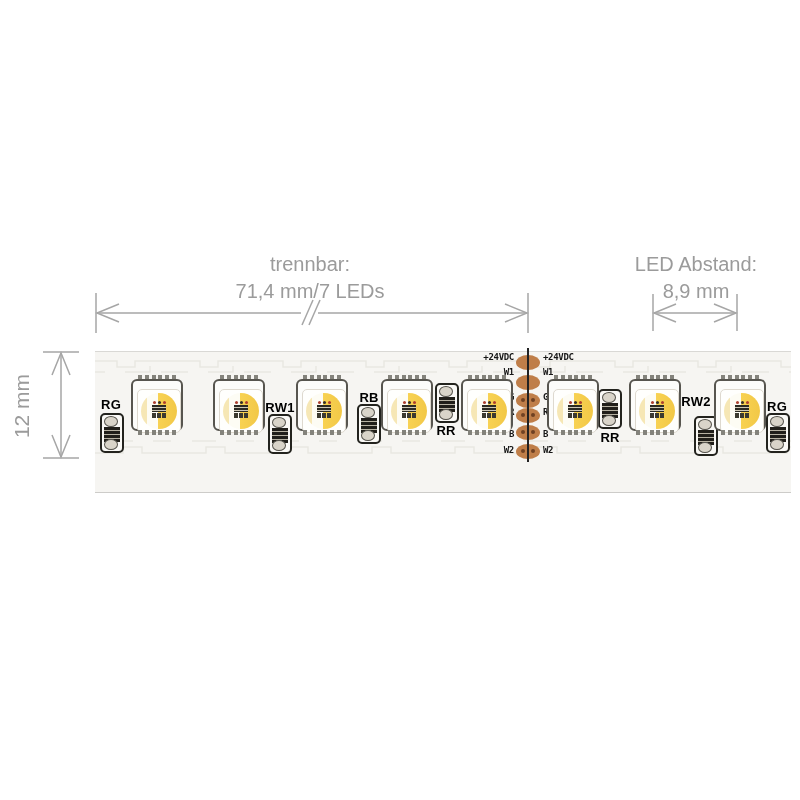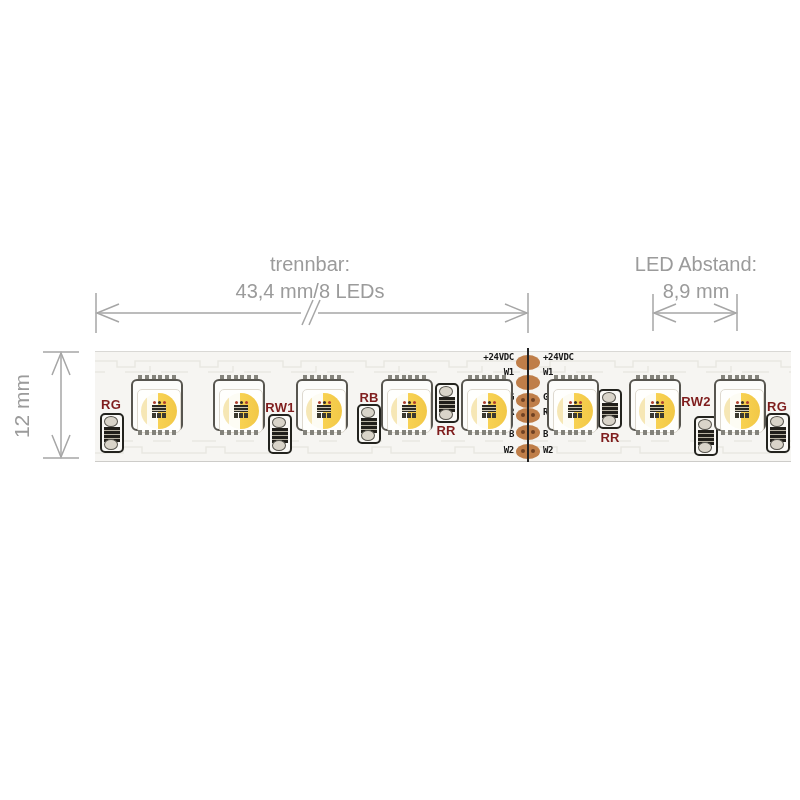--- a/index.html
+++ b/index.html
@@ -7,21 +7,21 @@
           font-family:"Liberation Sans",sans-serif;}
   
   .anno{position:absolute;color:#9b9b9b;font-size:20px;line-height:27px;text-align:center;margin-top:8px;}
   .anno-sep{left:160px;top:243px;width:300px;}
   .anno-gap{left:586px;top:243px;width:220px;}
   .vlabel{position:absolute;left:-23px;top:395px;width:90px;height:22px;color:#9b9b9b;
           font-size:21px;line-height:22px;text-align:center;transform:rotate(-90deg);}
   
   .dims{position:absolute;left:0;top:0;}
   
-  .strip{position:absolute;left:95px;top:351px;width:696px;height:111px;background:#f6f5f2;
+  .strip{position:absolute;left:95px;top:351px;width:696px;height:142px;background:#f6f5f2;
          border-top:1px solid #d9d8d5;border-bottom:1px solid #cdccc9;box-sizing:border-box;}
   .traces{position:absolute;left:0;top:0;}
   
   .padlbl{position:absolute;height:11px;font-family:"DejaVu Sans Mono",monospace;font-size:9px;
           line-height:11px;font-weight:700;color:#161616;letter-spacing:-0.3px;white-space:nowrap;}
   .padlbl.left{left:375px;width:44px;text-align:right;}
   .padlbl.right{left:448px;text-align:left;}
   
   .cutpad{position:absolute;left:421px;width:24px;height:15px;border-radius:50%;background:#bf7e49;}
   .cutpad i{position:absolute;top:5px;width:4px;height:4px;border-radius:50%;background:#6f4123;}
@@ -29,21 +29,21 @@
   .cutline{position:absolute;left:432px;top:-4px;width:2px;height:114px;background:#222;}
   
   .res{position:absolute;width:24px;height:40px;border:2px solid #23231e;border-radius:5px;
        background:#faf9f6;box-sizing:border-box;}
   .res .rpad{position:absolute;left:2px;width:14px;height:11px;border-radius:50%;
              background:#d9d4c9;border:1px solid #55534c;box-sizing:border-box;}
   .res .rpad.t{top:1px;} .res .rpad.b{bottom:1px;}
   .res .rbody{position:absolute;left:2px;top:12px;width:16px;height:15px;
               background:repeating-linear-gradient(180deg,#211f1a 0 3px,#b7b2a2 3px 4px);}
   .reslbl{position:absolute;height:13px;font-size:13px;line-height:13px;font-weight:600;
-          color:#7f1d1d;text-align:center;letter-spacing:0.2px;}
+          color:#000000;text-align:center;letter-spacing:0.2px;}
   
   .led{position:absolute;top:23px;width:52px;height:60px;}
   .pins{position:absolute;left:7px;right:7px;height:5px;display:flex;justify-content:space-between;}
   .pins.t{top:0;} .pins.b{bottom:0;}
   .pins span{width:4px;height:5px;background:#84837c;}
   .ledbody{position:absolute;left:0;top:4px;width:52px;height:52px;border:2px solid #57554f;
            border-radius:6px;background:#fcfcfa;box-sizing:border-box;}
   .ledinner{position:absolute;left:4px;top:8px;width:44px;height:44px;border:1px solid #ded9cf;
             border-radius:5px;background:#fffffd;box-sizing:border-box;}
   .lens{position:absolute;left:8px;top:12px;width:36px;height:36px;border-radius:50%;overflow:hidden;
@@ -84,21 +84,21 @@
       <line x1="43" y1="352" x2="79" y2="352"></line>
       <line x1="43" y1="458" x2="79" y2="458"></line>
       <line x1="61" y1="353" x2="61" y2="457"></line>
       <polyline points="52,375 61,353 70,375"></polyline>
       <polyline points="52,435 61,457 70,435"></polyline>
     </g>
   </svg>
 
   <div class="anno anno-sep">
     <div>trennbar:</div>
-    <div>43,4 mm/8 LEDs</div>
+    <div>71,4 mm/7 LEDs</div>
   </div>
   <div class="anno anno-gap">
     <div>LED Abstand:</div>
     <div>8,9 mm</div>
   </div>
   <div class="vlabel">12 mm</div>
 
   <div class="strip" id="strip">
 
     <svg class="traces" width="696" height="111">

